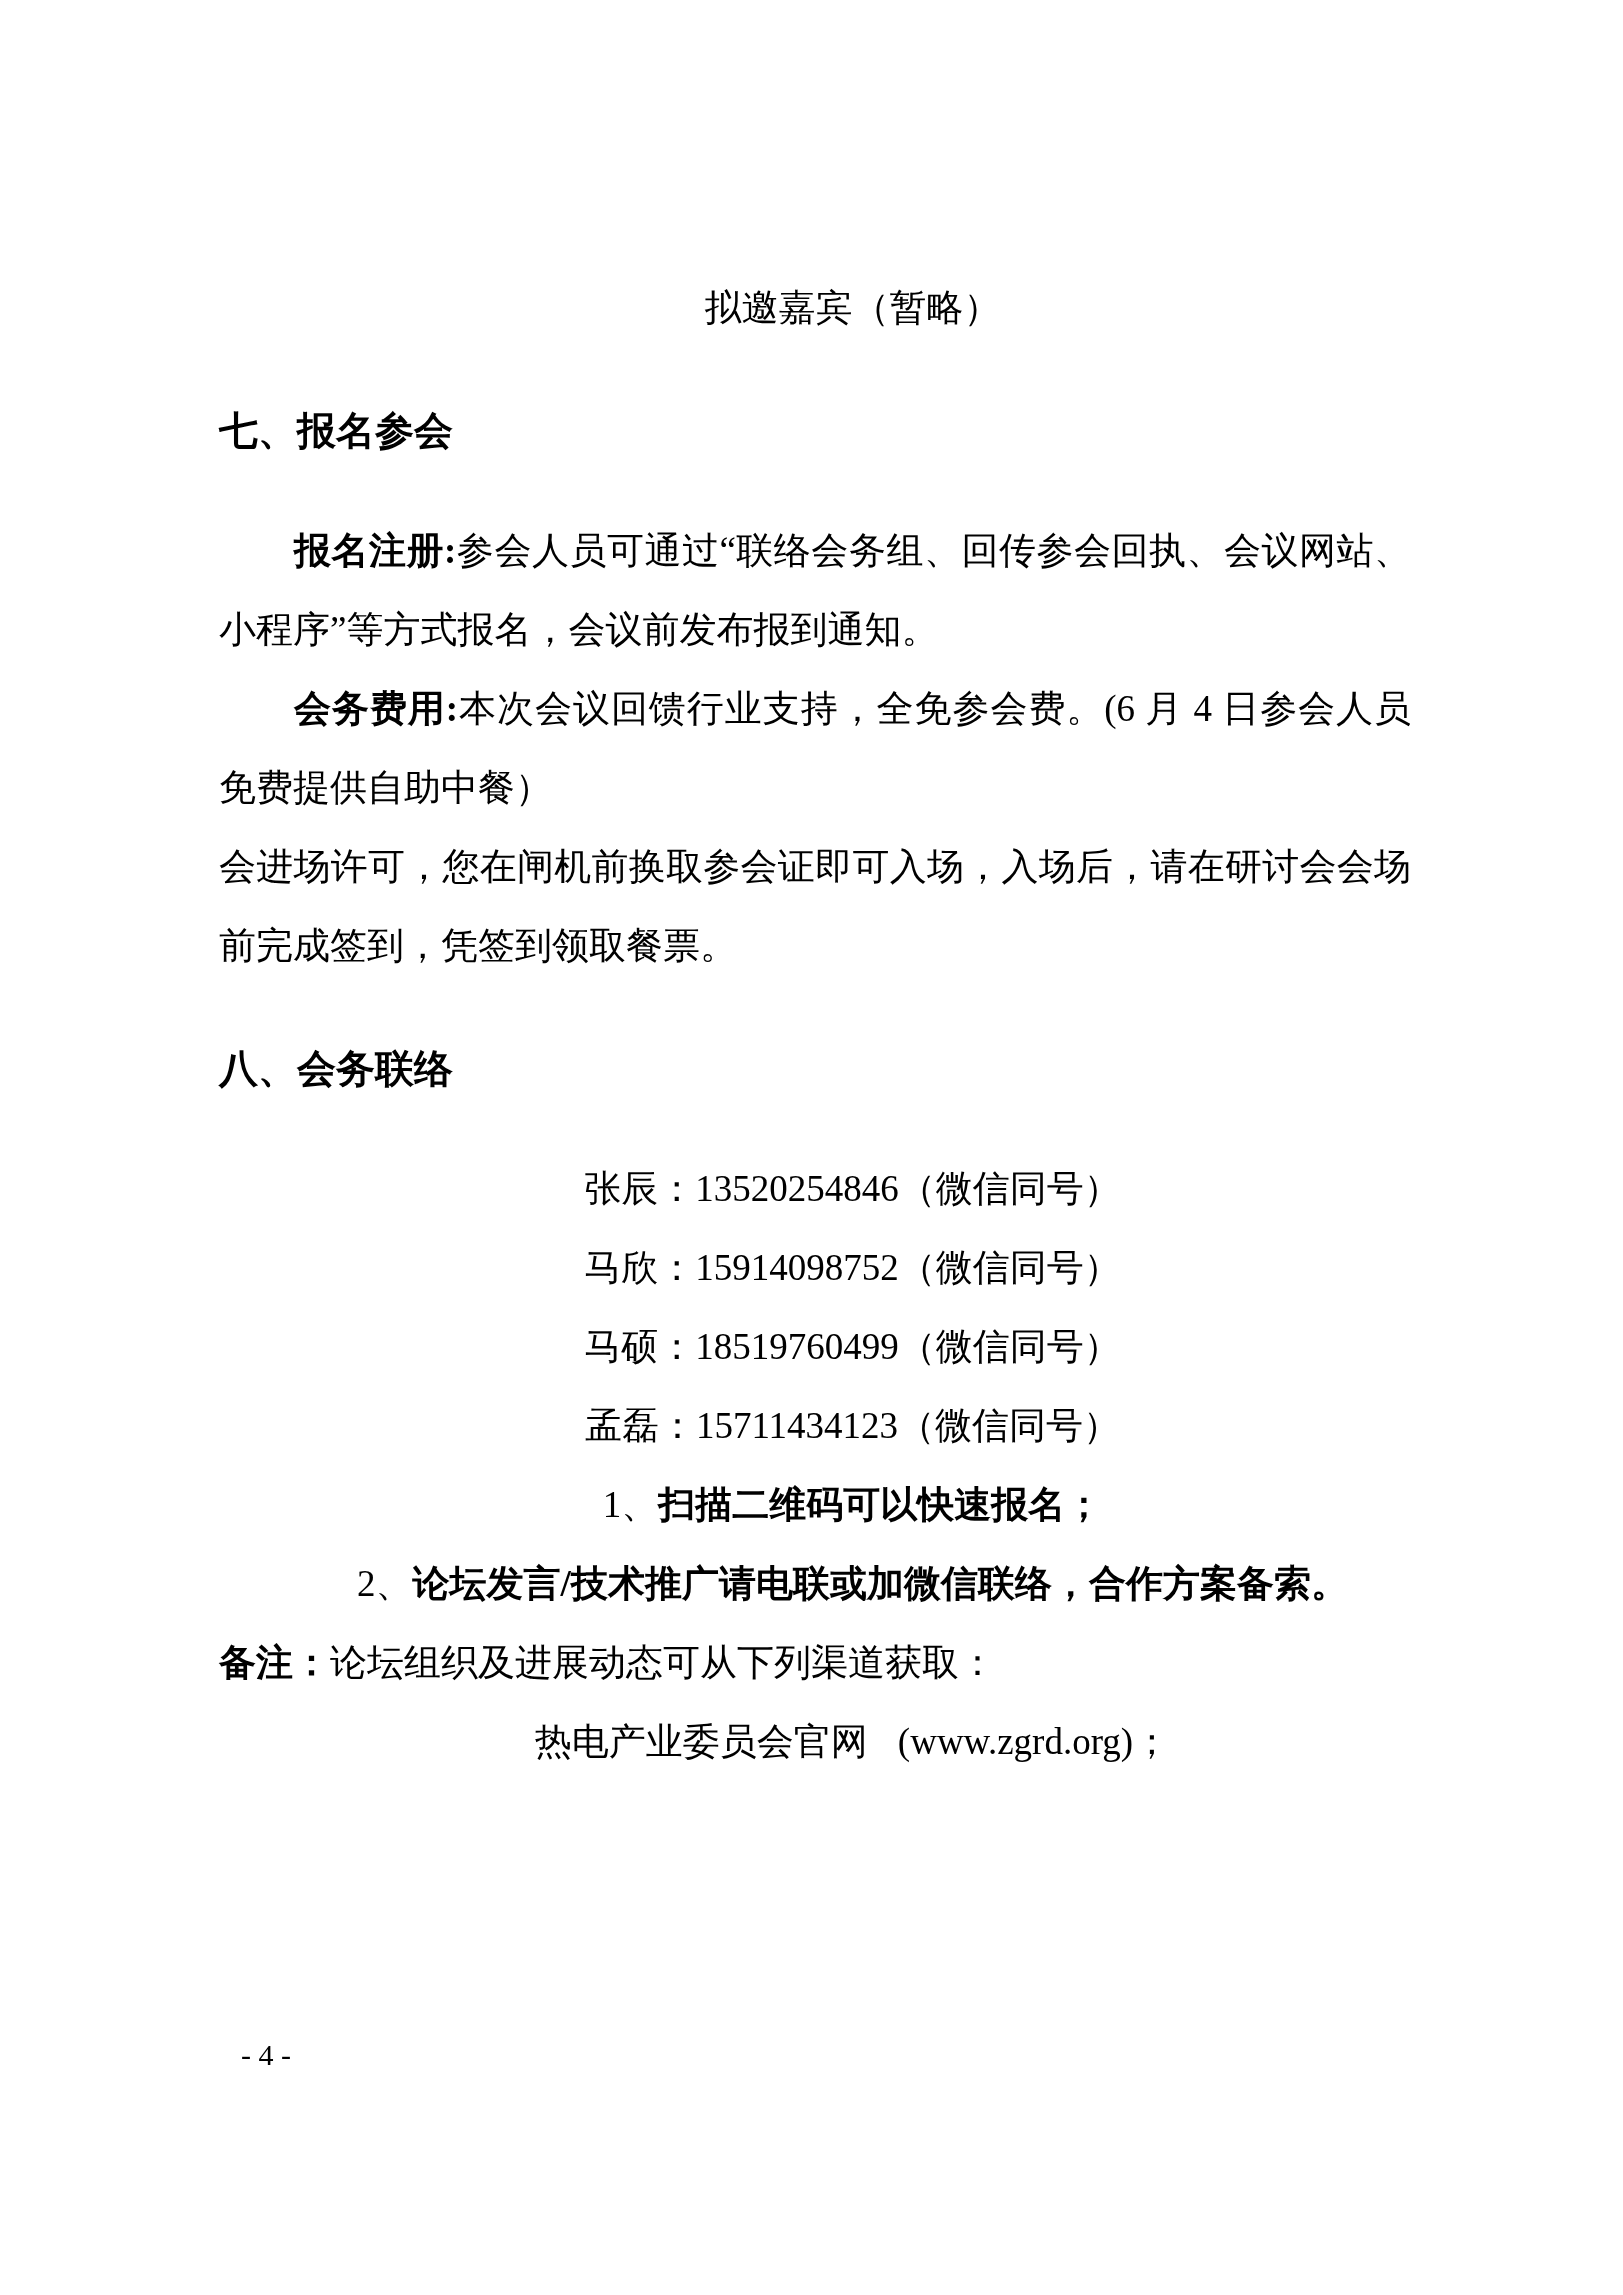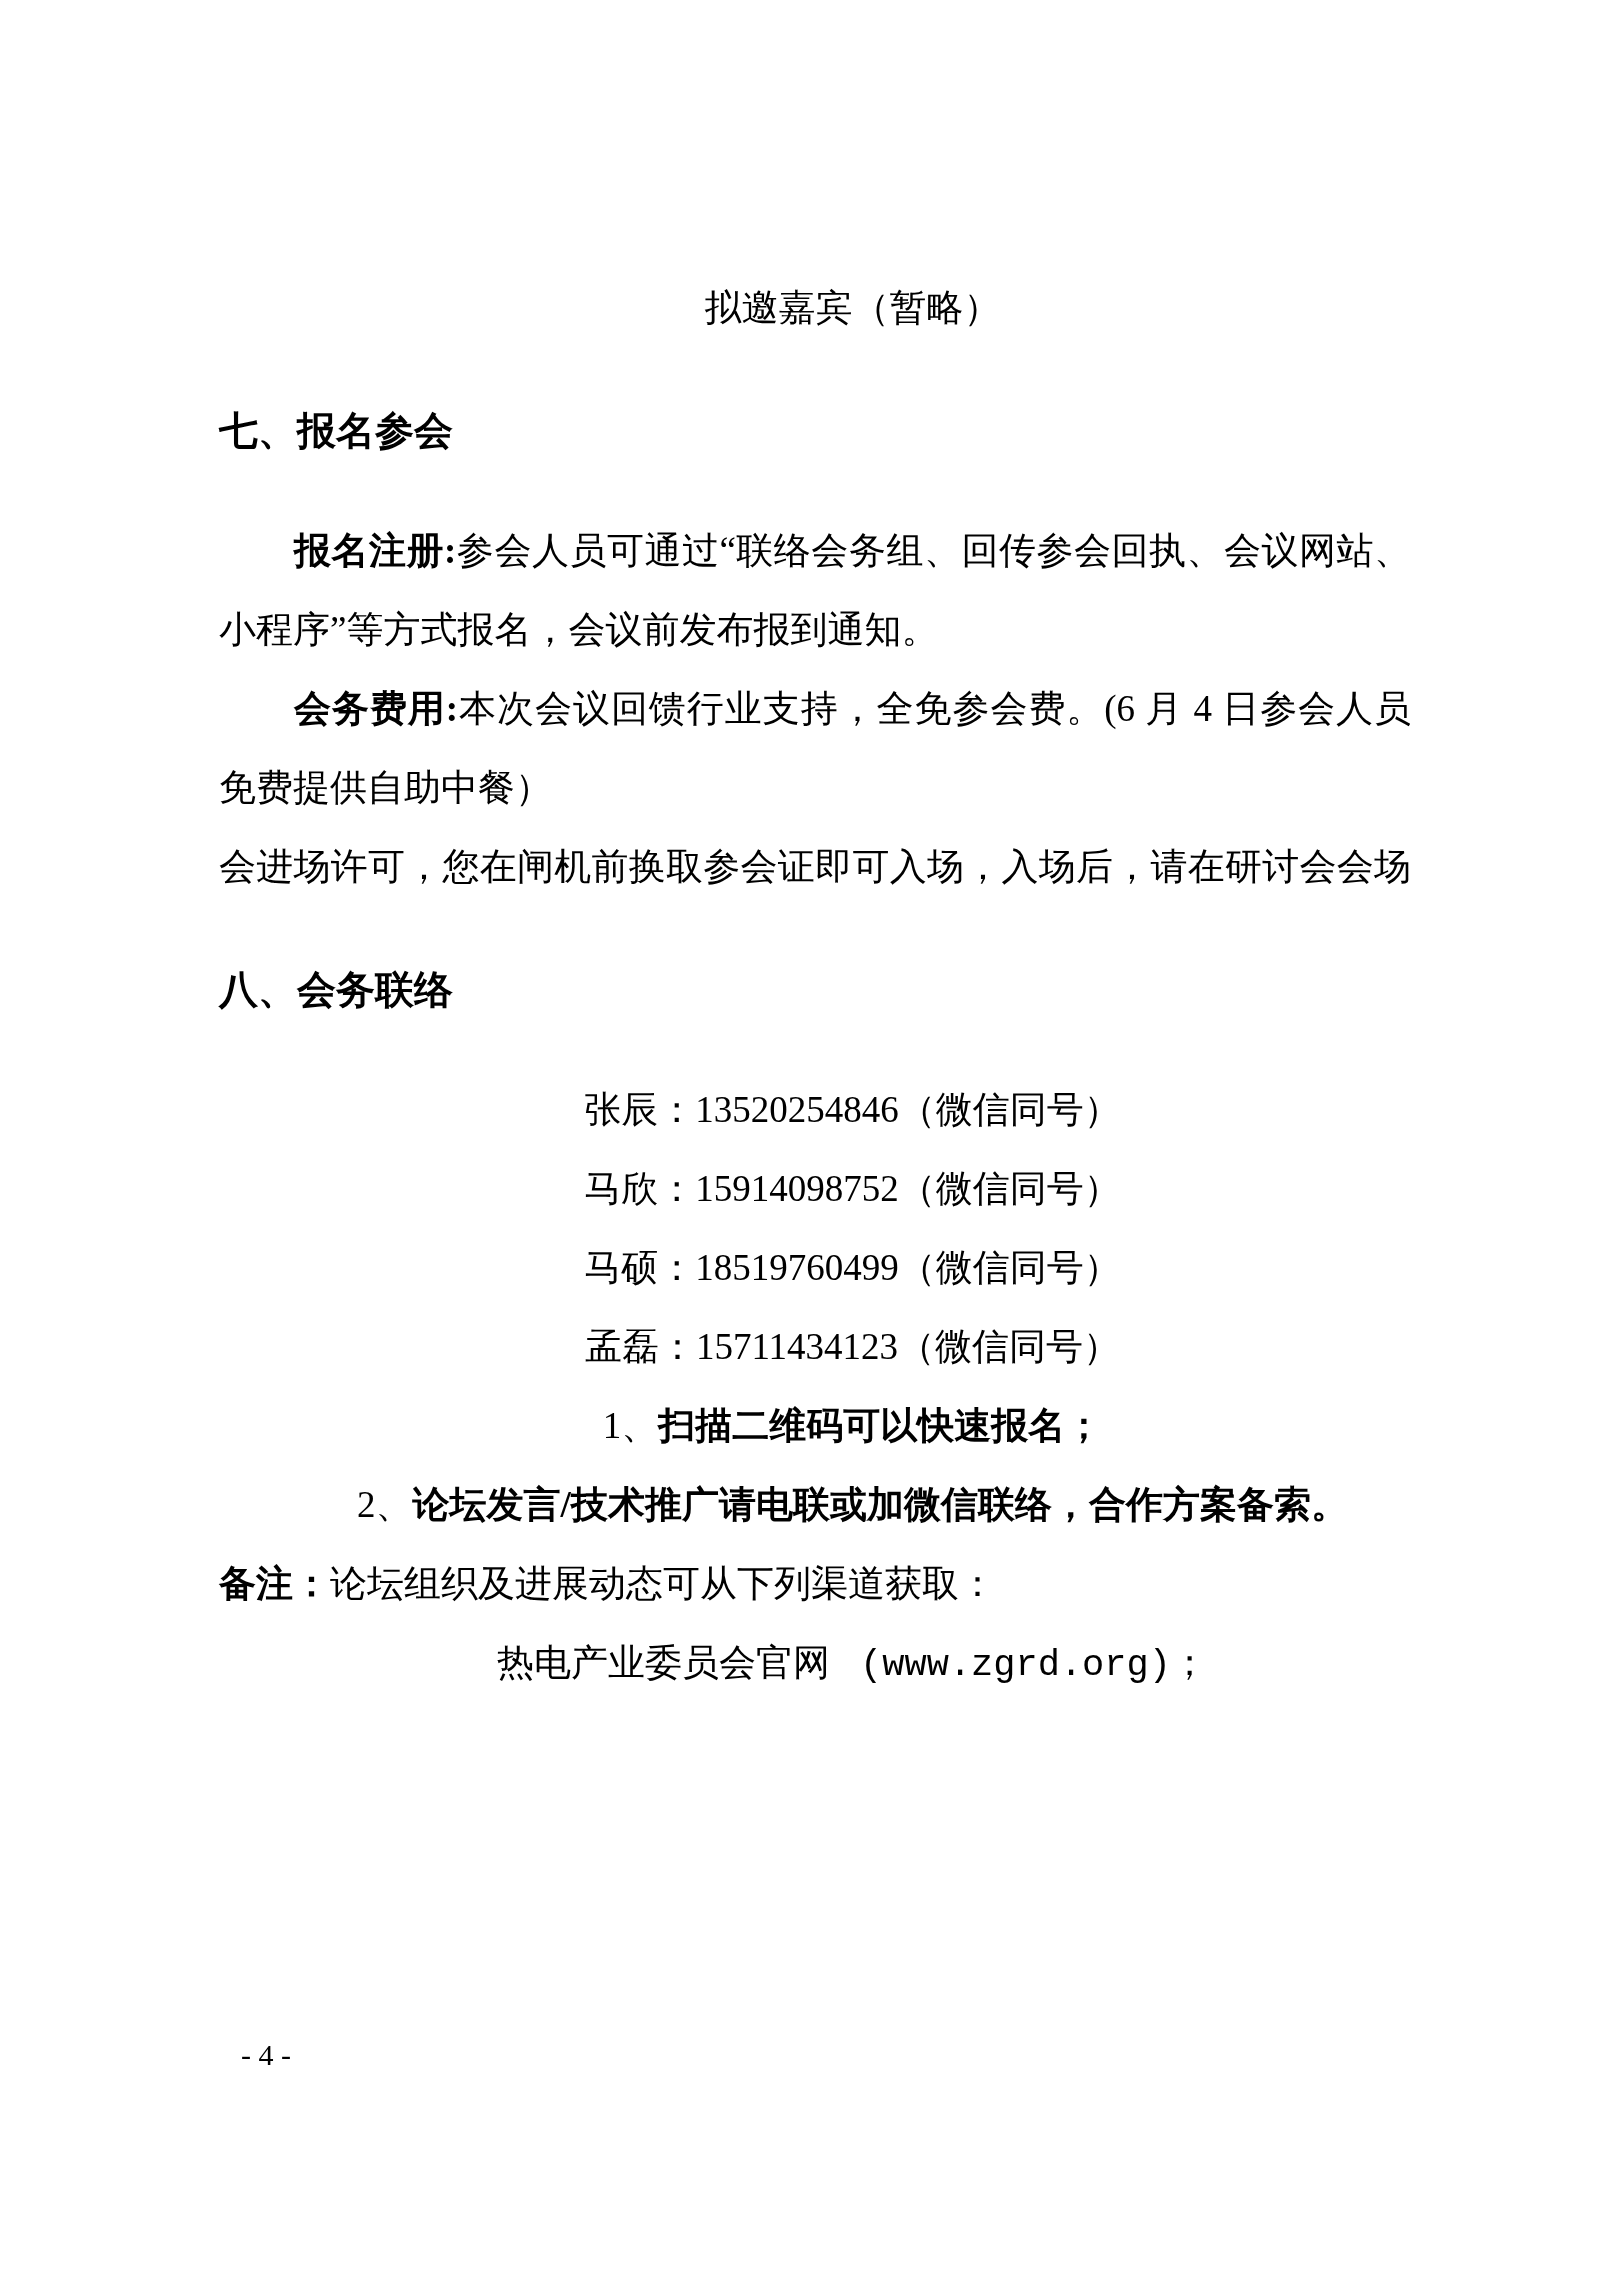--- a/index.html
+++ b/index.html
@@ -47,21 +47,20 @@
     font-size: 39px;
     font-weight: bold;
     line-height: 79px;
     height: 79px;
     margin: 44px 0 41px 0;
     white-space: nowrap;
   }
   .website-url {
     display: inline-block;
     margin-left: 30px; 
-    font-family: Liberation Mono, monospace;
   }
   .page-number {
     position: absolute;
     left: 241px;
     top: 2036px;
     font-size: 30px;
     line-height: 37px;
     font-family: "Liberation Serif", "DejaVu Serif", serif;
     color: #000000;
   }
@@ -81,20 +80,21 @@
       <b>报名注册:</b><span>参会人员可通过“联络会务组、回传参会回执、会议网站、</span>
     </div>
     <div class="line">小程序”等方式报名，会议前发布报到通知。</div>
 
     <div class="line fill indent">
       <b>会务费用:</b><span>本次会议回馈行业支持，全免参会费。(6 月 4 日参会人员</span>
     </div>
     <div class="line">免费提供自助中餐）</div>
 
     <div class="line fill">会进场许可，您在闸机前换取参会证即可入场，入场后，请在研讨会会场</div>
+    <div class="line">前完成签到，凭签到领取餐票。</div>
 
     <div class="sec-heading">八、会务联络</div>
 
     <div class="line indent">张辰：13520254846（微信同号）</div>
     <div class="line indent">马欣：15914098752（微信同号）</div>
     <div class="line indent">马硕：18519760499（微信同号）</div>
     <div class="line indent">孟磊：15711434123（微信同号）</div>
 
     <div class="line indent">
       <span>1、</span><b>扫描二维码可以快速报名；</b>

